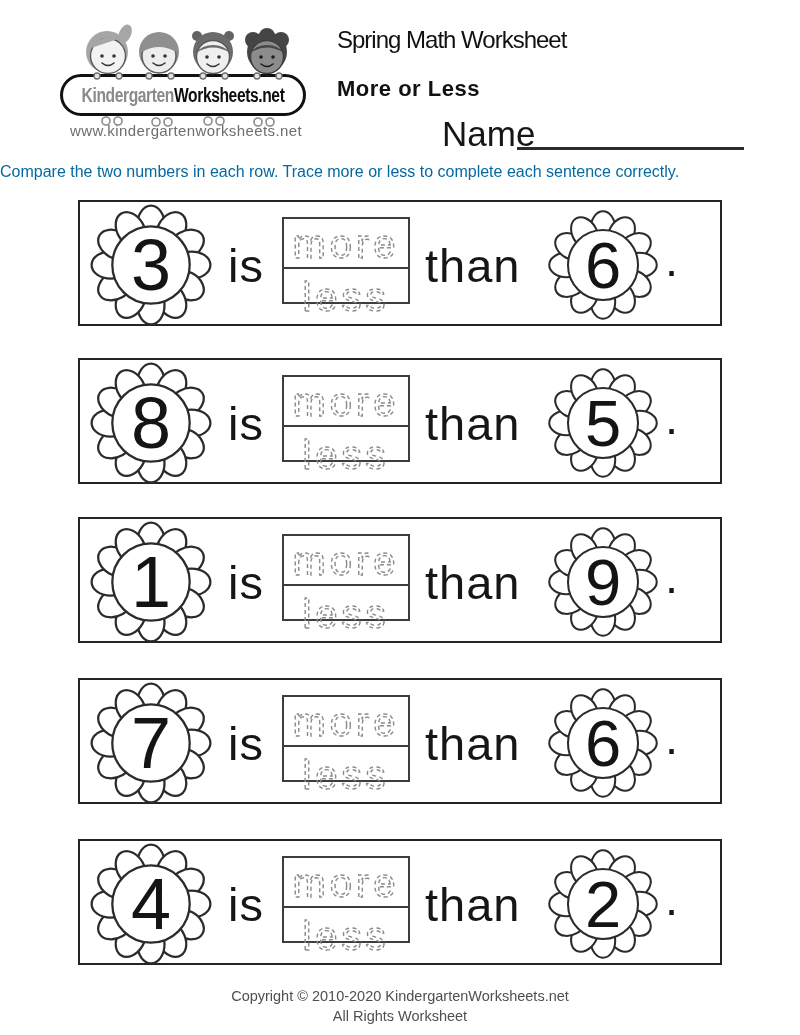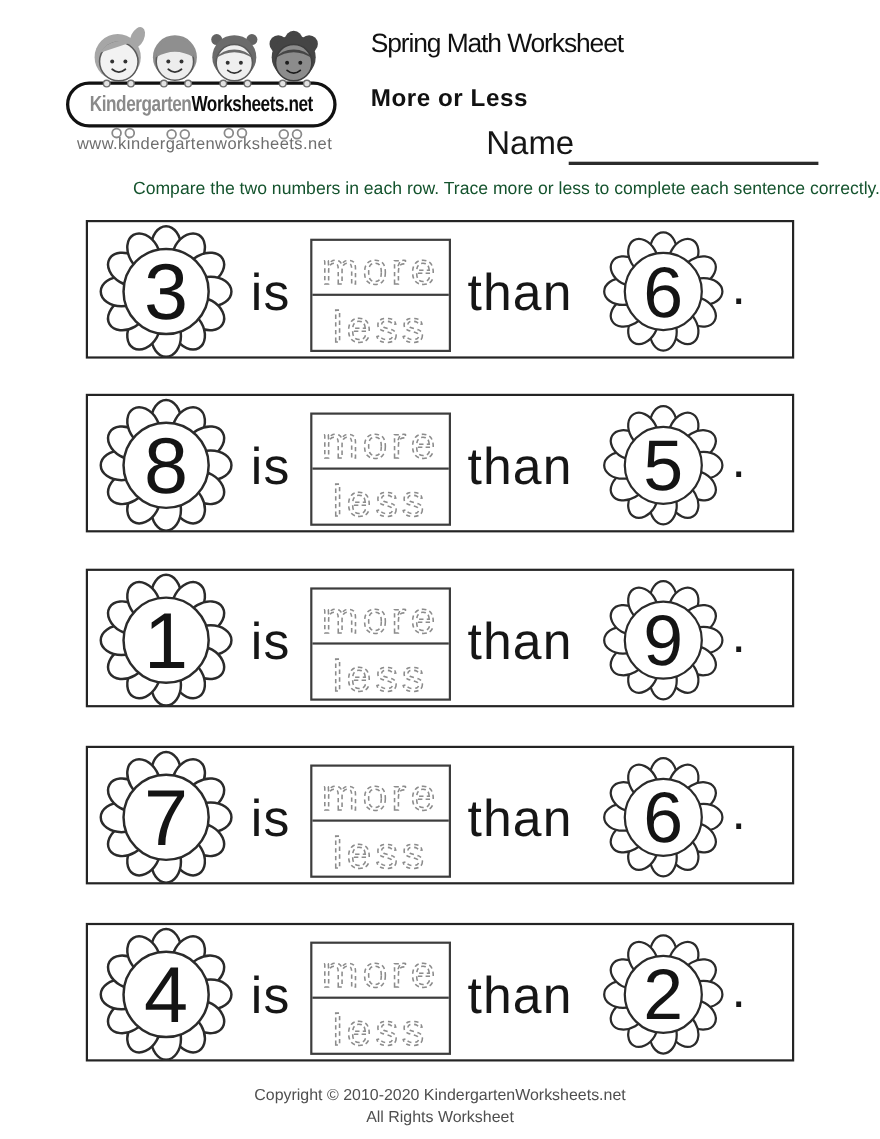--- a/index.html
+++ b/index.html
@@ -31,26 +31,26 @@
   .logo-feet { position: absolute; left: 8px; top: 97px; width: 230px; height: 26px; z-index: 1; }
   .logo-www {
     position: absolute; top: 106px; left: 0; width: 100%;
     text-align: center; font-size: 15px; color: #6e6e6e; letter-spacing: 0.4px;
   }
 
   
   .title-block { position: absolute; left: 337px; top: 26px; }
   .page-title { font-size: 24px; font-weight: normal; letter-spacing: -1px; color: #111; }
   .page-subtitle { font-size: 22px; font-weight: bold; letter-spacing: 0.5px; margin-top: 22px; color: #111; }
-  .name-label { position: absolute; left: 442px; top: 114px; font-size: 30px; color: #161616; }
+  .name-label { position: absolute; left: 442px; top: 114px; font-size: 35px; color: #161616; }
   .name-line { position: absolute; left: 517px; top: 147px; width: 227px; border-bottom: 3px solid #2b2b2b; }
 
   .instruction {
     position: absolute; top: 163px; left: 0; width: 100%;
-    text-align: right; font-size: 16px; color: #14532d;
+    text-align: left; font-size: 16px; color: #0369a1;
   }
 
   
   .row {
     position: absolute; left: 78px; width: 644px; height: 126px;
     border: 2px solid #242424; background: #fff;
   }
   .row-1 { top: 200px; } .row-2 { top: 358px; } .row-3 { top: 517px; }
   .row-4 { top: 678px; } .row-5 { top: 839px; }
 
@@ -59,21 +59,21 @@
   .flower-num {
     font-family: "Liberation Sans", sans-serif;
     font-size: 80px; fill: #141414;
   }
   .word { position: absolute; font-size: 47px; color: #161616; letter-spacing: 1px; line-height: 1; }
   .word-is { left: 148px; top: 40px; }
   .word-than { left: 345px; top: 40px; }
   .word-dot { left: 585px; top: 34px; font-size: 47px; }
 
   .trace-box {
-    position: absolute; left: 202px; top: 15px; width: 128px; height: 103px;
+    position: absolute; left: 202px; top: 15px; width: 128px; height: 87px;
     border: 2px solid #3d3d3d; background: #fff;
   }
   .trace-cell { width: 100%; height: 49px; display: flex; align-items: center; justify-content: center; }
   .trace-cell.top { border-bottom: 2px solid #3d3d3d; height: 50px; }
   .trace-text {
     font-family: "Liberation Sans", sans-serif;
     font-size: 40px; letter-spacing: 4px;
     fill: none; stroke: #8c8c8c; stroke-width: 1.4;
     stroke-dasharray: 4 3;
   }

